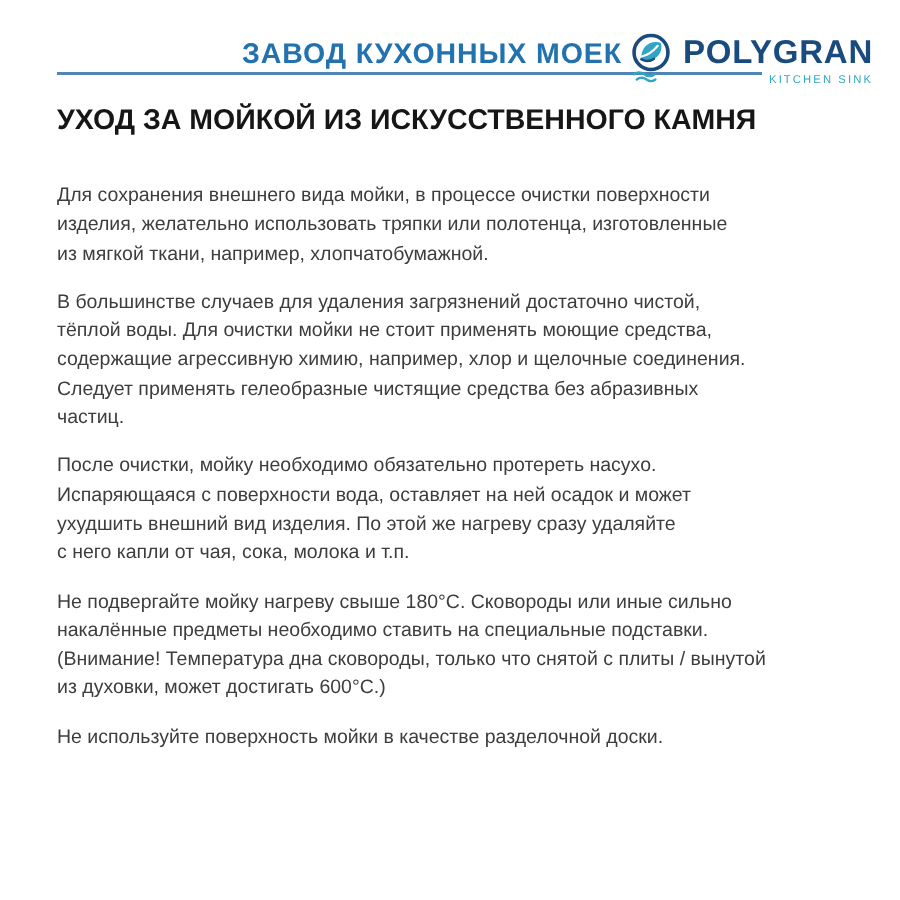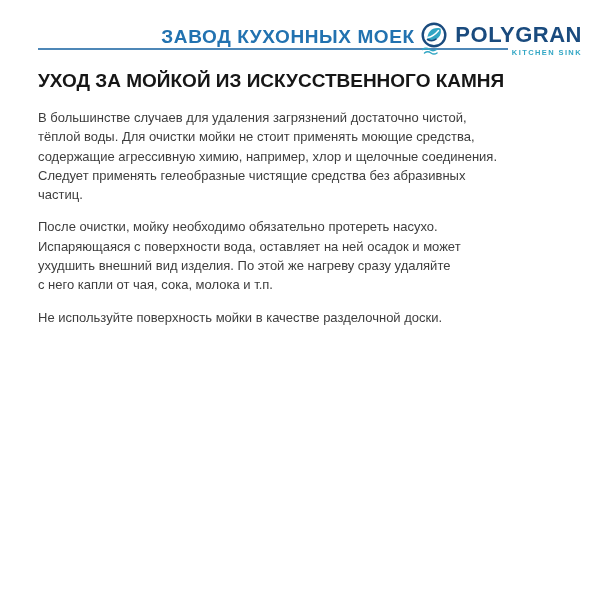--- a/index.html
+++ b/index.html
@@ -41,39 +41,39 @@
   .logo-text { display: flex; flex-direction: column; align-items: flex-end; }
   .logo-brand {
     font-size: 22px;
     font-weight: bold;
     letter-spacing: 0.5px;
     color: var(--brand-navy, #1a4b7e);
     line-height: 24px;
   }
   .logo-tagline {
     font-size: 7.5px;
-    font-weight: bold;
+    font-weight: normal;
     letter-spacing: 1.4px;
     color: var(--brand-teal, #31a6c4);
     margin-top: 1px;
   }
   .divider {
     margin-left: 38px;
     width: 470px;
     height: 2px;
     background: var(--divider-blue, #4e87b7);
   }
   .main {
     padding: 20px 28px 0 38px;
   }
   .article-title {
     font-size: 19px;
     font-weight: bold;
     color: var(--title-black, #161616);
-    margin-bottom: 16px;
+    margin-bottom: 28px;
     white-space: nowrap;
   }
   .article p {
     font-size: 13px;
     line-height: 19.3px;
     color: var(--body-gray, #3d3d3d);
     margin-bottom: 13px;
     white-space: pre-line;
   }
 </style>
@@ -101,26 +101,33 @@
         <span class="logo-tagline">KITCHEN SINK</span>
       </span>
     </div>
   </div>
 
   <div class="divider"></div>
 
   <div class="main article">
     <h1 class="article-title">УХОД ЗА МОЙКОЙ ИЗ ИСКУССТВЕННОГО КАМНЯ</h1>
 
+    <p>Для сохранения внешнего вида мойки, в процессе очистки поверхности
+изделия, желательно использовать тряпки или полотенца, изготовленные
+из мягкой ткани, например, хлопчатобумажной.</p>
     <p>В большинстве случаев для удаления загрязнений достаточно чистой,
 тёплой воды. Для очистки мойки не стоит применять моющие средства,
 содержащие агрессивную химию, например, хлор и щелочные соединения.
 Следует применять гелеобразные чистящие средства без абразивных
 частиц.</p>
     <p>После очистки, мойку необходимо обязательно протереть насухо.
 Испаряющаяся с поверхности вода, оставляет на ней осадок и может
 ухудшить внешний вид изделия. По этой же нагреву сразу удаляйте
 с него капли от чая, сока, молока и т.п.</p>
+    <p>Не подвергайте мойку нагреву свыше 180°С. Сковороды или иные сильно
+накалённые предметы необходимо ставить на специальные подставки.
+(Внимание! Температура дна сковороды, только что снятой с плиты / вынутой
+из духовки, может достигать 600°С.)</p>
     <p>Не используйте поверхность мойки в качестве разделочной доски.</p>
 
   </div>
 
 </div>
 
 </body></html>

